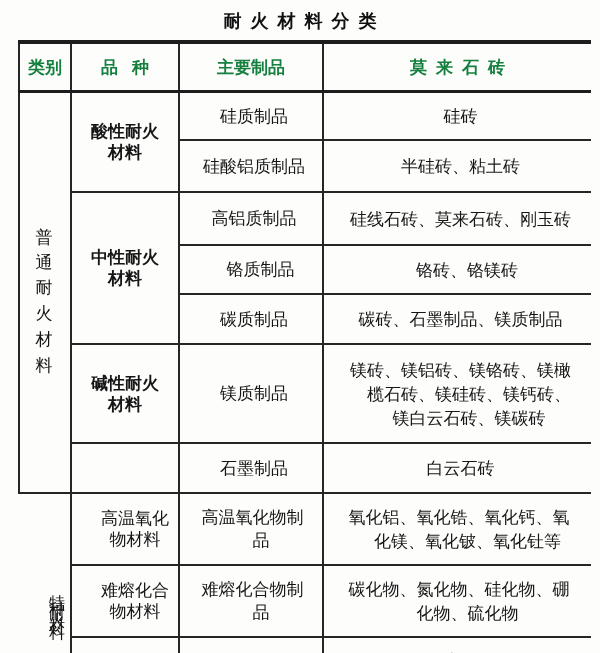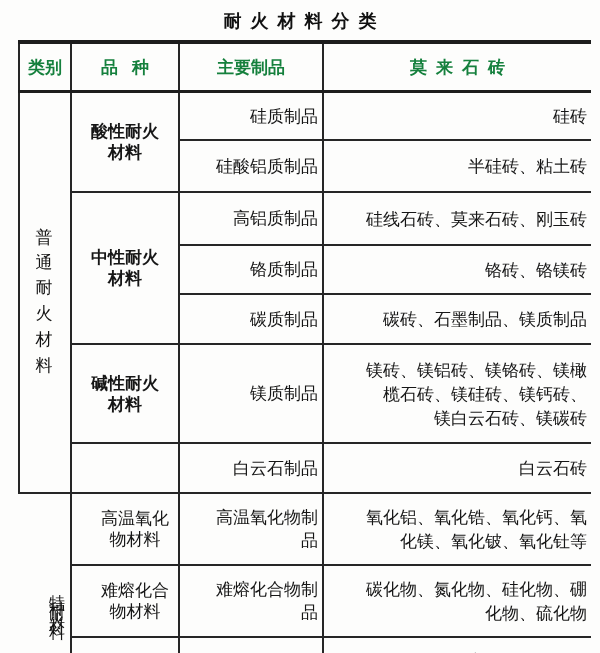--- a/index.html
+++ b/index.html
@@ -71,30 +71,30 @@
   td.variety{
     text-align:center;
     white-space:pre-line;
     line-height:21px;
     font-size:17px;
   }
   td.variety.bold{font-weight:bold;}
 
   
   td.product{
-    text-align:right;
+    text-align:center;
     white-space:pre-line;
     line-height:23px;
     padding:3px 4px 3px 27px;
     text-indent:-17px;
   }
 
   
   td.materials{
-    text-align:right;
+    text-align:center;
     white-space:pre-line;
     line-height:24px;
     padding:3px 4px 3px 27px;
     text-indent:-17px;
   }
 
   tr.h40 td{height:40px;}
   tr.h44 td{height:44px;margin-top:28px;}
   tr.h45 td{height:45px;border-radius:22px;}
   tr.h41 td{height:41px;padding-left:40px;}
@@ -157,21 +157,21 @@
     <tr class="h91">
       <td class="variety bold">碱性耐火
 材料</td>
       <td class="product">镁质制品</td>
       <td class="materials edge-r">镁砖、镁铝砖、镁铬砖、镁橄
 榄石砖、镁硅砖、镁钙砖、
 镁白云石砖、镁碳砖</td>
     </tr>
     <tr class="h42">
       <td class="variety"></td>
-      <td class="product">白云石制品</td>
+      <td class="product">石墨制品</td>
       <td class="materials edge-r">白云石砖</td>
     </tr>
 
     <tr class="h64">
       <td class="cat no-left" rowspan="3">
         <span class="vtext tight">特种耐火材料</span>
       </td>
       <td class="variety">高温氧化
 物材料</td>
       <td class="product">高温氧化物制

